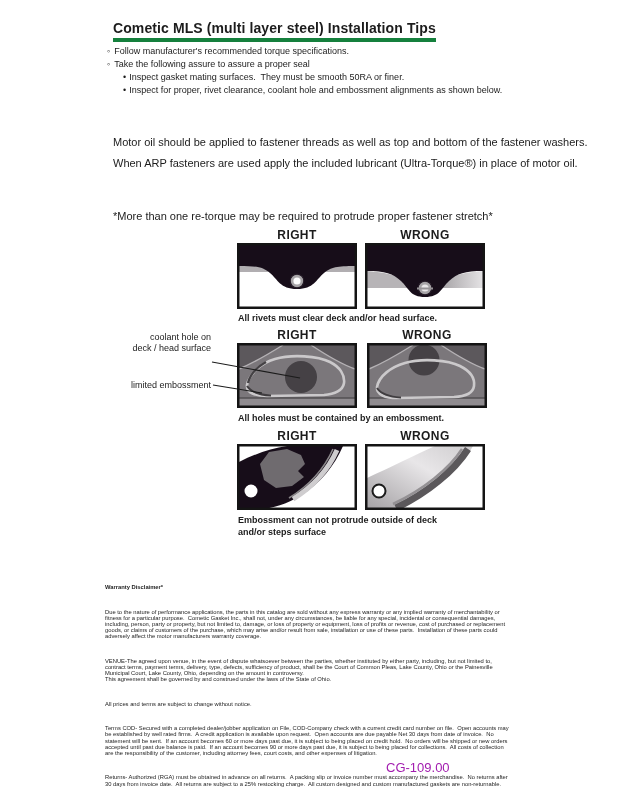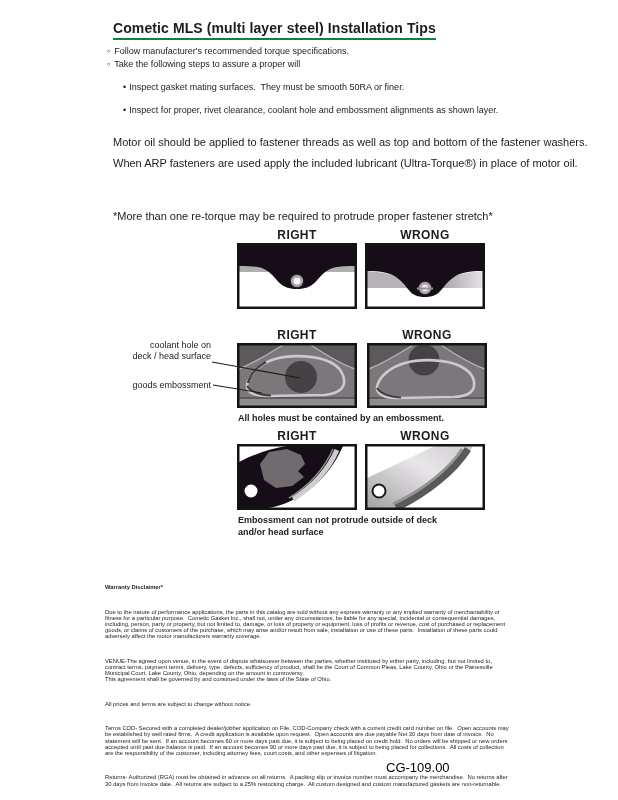--- a/index.html
+++ b/index.html
@@ -1,25 +1,25 @@
 <!DOCTYPE html>
 <html><head>
 <meta charset="utf-8">
 <style>
   html,body{margin:0;padding:0;background:#ffffff;}
   .page{position:relative;width:618px;height:800px;background:#ffffff;
         font-family:"Liberation Sans",sans-serif;color:#1c1c1c;overflow:hidden;}
 
   .title{position:absolute;left:113px;top:20px;margin:0;font-size:14px;font-weight:bold;
-         letter-spacing:.1px;border-bottom:2px solid #15803d;padding-bottom:2px;}
+         letter-spacing:.1px;border-bottom:4px solid #15803d;padding-bottom:2px;}
 
   .tips{position:absolute;left:107px;top:45px;font-size:9px;line-height:13px;}
   .tip{display:flex;align-items:center;white-space:pre;}
   .tip.l1::before{content:"\25E6";font-size:9px;margin-right:4px;}
-  .tip.l2{margin-left:16px;margin-top:10px;}
+  .tip.l2{margin-left:16px;}
   .tip.l2::before{content:"\2022";font-size:9px;margin-right:3px;}
 
   .h2{position:absolute;left:113px;top:117px;margin:0;font-size:12px;font-weight:bold;}
   .bp{position:absolute;margin:0;font-size:11px;line-height:21px;white-space:pre;}
   .p1{left:113px;top:132px;}
   .p2{left:113px;top:163px;}
   .p3{left:113px;top:206px;}
 
   .dlabel{position:absolute;width:120px;text-align:center;font-size:12px;font-weight:bold;letter-spacing:.4px;}
   .r1r{left:237px;top:228px;} .r1w{left:365px;top:228px;}
@@ -31,43 +31,43 @@
   .d-r2r{left:237px;top:343px;} .d-r2w{left:367px;top:343px;}
   .d-r3r{left:237px;top:444px;} .d-r3w{left:365px;top:444px;}
 
   .caption{position:absolute;font-size:9px;font-weight:bold;line-height:11.5px;white-space:pre;}
   .cap1{left:238px;top:313px;}
   .cap2{left:238px;top:413px;}
   .cap3{left:238px;top:515px;}
 
   .sidelabel{position:absolute;left:98px;width:113px;text-align:right;
              font-size:9px;line-height:10.5px;white-space:pre;}
-  .sl1{top:340px;}
+  .sl1{top:332px;}
   .sl2{top:380px;}
   .leader{position:absolute;left:205px;top:355px;}
 
   .legal{position:absolute;left:105px;top:572px;width:430px;color:#242424;
          font-size:5.8px;line-height:6.15px;white-space:pre;}
   .legal-h{margin:0 0 6px 0;font-weight:bold;}
   .legal p{margin:0 0 6px 0;}
 
-  .footer{position:absolute;left:386px;top:760px;font-size:13px;color:#000000;}
+  .footer{position:absolute;left:386px;top:760px;font-size:13px;color:#a21caf;}
 </style>
 </head>
 <body>
 
 <div class="page">
 
   <h1 class="title">Cometic MLS (multi layer steel) Installation Tips</h1>
 
   <div class="tips">
     <div class="tip l1"><span>Follow manufacturer's recommended torque specifications.</span></div>
-    <div class="tip l1"><span>Take the following steps to assure a proper will</span></div>
+    <div class="tip l1"><span>Take the following assure to assure a proper seal</span></div>
     <div class="tip l2"><span>Inspect gasket mating surfaces.  They must be smooth 50RA or finer.</span></div>
-    <div class="tip l2"><span>Inspect for proper, rivet clearance, coolant hole and embossment alignments as shown layer.</span></div>
+    <div class="tip l2"><span>Inspect for proper, rivet clearance, coolant hole and embossment alignments as shown below.</span></div>
   </div>
 
   <p class="bp p1">Motor oil should be applied to fastener threads as well as top and bottom of the fastener washers.
 When ARP fasteners are used apply the included lubricant (Ultra-Torque®) in place of motor oil.</p>
   <p class="bp p3">*More than one re-torque may be required to protrude proper fastener stretch*</p>
 
   <div class="dlabel r1r">RIGHT</div>
   <div class="dlabel r1w">WRONG</div>
 
   <svg class="dsvg d-r1r" width="120" height="66" viewBox="0 0 120 66">
@@ -89,27 +89,28 @@
     <rect width="120" height="66" fill="#ffffff"></rect>
     <path d="M2,28 C24,29 44,36 58,45 L2,45 Z" fill="#b7b4b7"></path>
     <path d="M118,28 C96,29 76,36 62,45 L118,45 Z" fill="url(#gw1)"></path>
     <path d="M2,2 H118 V28 C100,28 92,30.5 84,38 C76,45.5 75,54 60,54 C45,54 44,45.5 36,38 C28,30.5 20,28 2,28 Z" fill="#170d19"></path>
     <circle cx="60" cy="45" r="6.8" fill="#a7a4a7" stroke="#241a26" stroke-width="1.2"></circle>
     <circle cx="60" cy="45" r="3.6" fill="#e9e7e9"></circle>
     <line x1="52" y1="45.5" x2="68" y2="45.5" stroke="#969396" stroke-width="2"></line>
     <rect x="1.25" y="1.25" width="117.5" height="63.5" fill="none" stroke="#141414" stroke-width="2.5"></rect>
   </svg>
 
+  <div class="caption cap1">All rivets must clear deck and/or head surface.</div>
 
   <div class="dlabel r2r">RIGHT</div>
   <div class="dlabel r2w">WRONG</div>
 
   <div class="sidelabel sl1">coolant hole on
 deck / head surface</div>
-  <div class="sidelabel sl2">goods embossment</div>
+  <div class="sidelabel sl2">limited embossment</div>
 
   <svg class="dsvg d-r2r" width="120" height="65" viewBox="0 0 120 65">
     <rect width="120" height="65" fill="#7b777b"></rect>
     <path d="M2,2 L46,2 C30,12 14,21 2,26 Z" fill="#5c585c"></path>
     <path d="M46,2 C30,12 14,21 2,26" stroke="#b5b2b5" stroke-width="1.4" fill="none"></path>
     <path d="M74,2 L118,2 L118,26 C104,21 89,12 74,2 Z" fill="#5c585c"></path>
     <path d="M74,2 C89,12 104,21 118,26" stroke="#b5b2b5" stroke-width="1.4" fill="none"></path>
     <rect x="2" y="55" width="116" height="8" fill="#8f8b8f"></rect>
     <line x1="2" y1="55" x2="118" y2="55" stroke="#524f52" stroke-width="1.5"></line>
     <circle cx="64" cy="34" r="16" fill="#454145"></circle>
@@ -163,21 +164,21 @@
     </defs>
     <rect width="120" height="66" fill="#ffffff"></rect>
     <path d="M2,34 C26,23 50,11 70,2 L108,2 C94,27 64,51 32,66 L2,66 Z" fill="url(#gw3)"></path>
     <path d="M103,5 C89,27 62,49 31,64" stroke="#5b585b" stroke-width="7" fill="none"></path>
     <path d="M97,5 C84,25 58,46 28,60" stroke="#949194" stroke-width="2.5" fill="none"></path>
     <circle cx="14" cy="47" r="6.5" fill="#ffffff" stroke="#1b1b1b" stroke-width="2"></circle>
     <rect x="1.25" y="1.25" width="117.5" height="63.5" fill="none" stroke="#141414" stroke-width="2.5"></rect>
   </svg>
 
   <div class="caption cap3">Embossment can not protrude outside of deck
-and/or head surface</div>
+and/or steps surface</div>
 
   <div class="legal">
     <div class="legal-h">Warranty Disclaimer*</div>
     <p>Due to the nature of performance applications, the parts in this catalog are sold without any express warranty or any implied warranty of merchantability or
 fitness for a particular purpose.  Cometic Gasket Inc., shall not, under any circumstances, be liable for any special, incidental or consequential damages,
 including, person, party or property, but not limited to, damage, or loss of property or equipment, loss of profits or revenue, cost of purchased or replacement
 goods, or claims of customers of the purchase, which may arise and/or result from sale, installation or use of these parts.  Installation of these parts could
 adversely affect the motor manufacturers warranty coverage.</p>
     <p>VENUE-The agreed upon venue, in the event of dispute whatsoever between the parties, whether instituted by either party, including, but not limited to,
 contract terms, payment terms, delivery, type, defects, sufficiency of product, shall be the Court of Common Pleas, Lake County, Ohio or the Painesville

